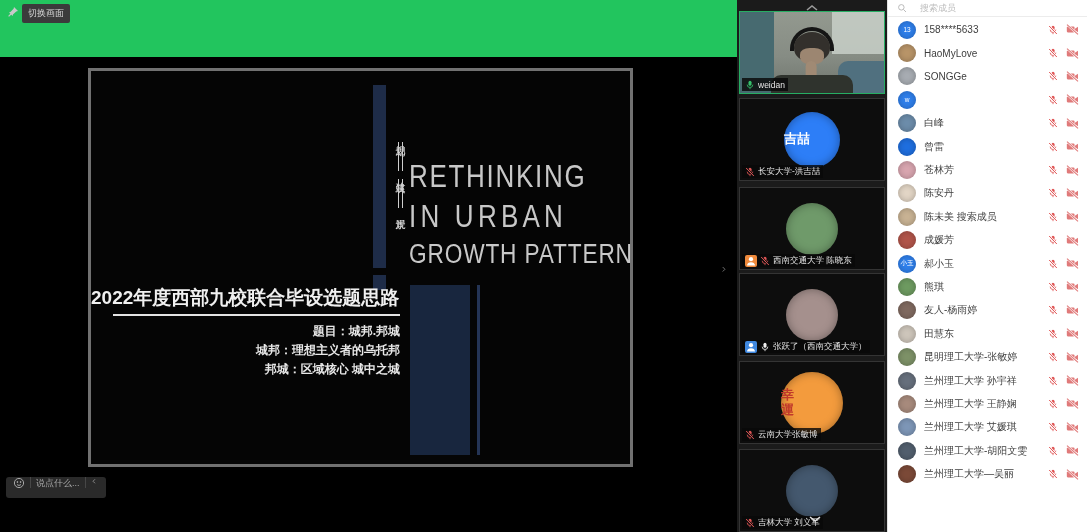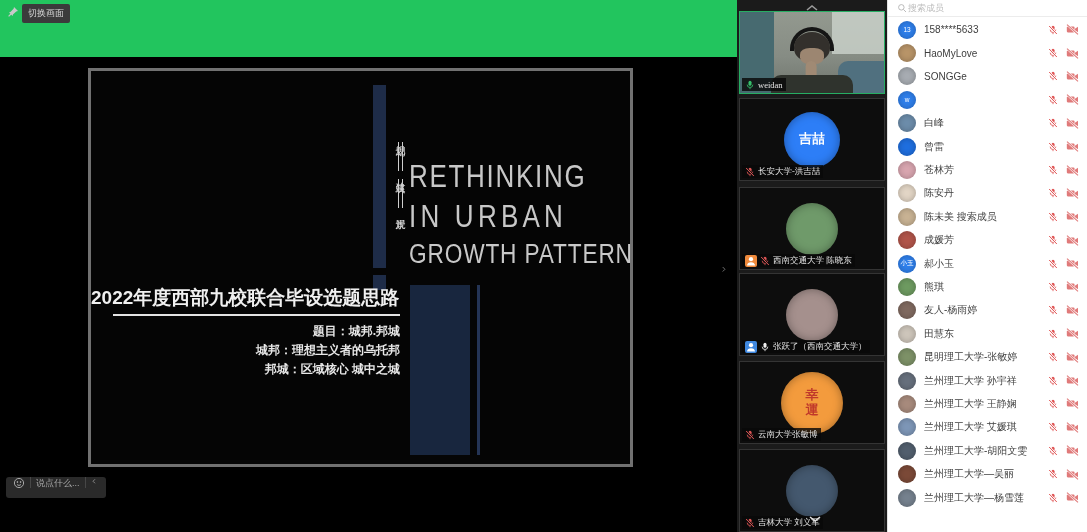--- a/index.html
+++ b/index.html
@@ -46,44 +46,44 @@
 
   
   .sidebar{position:absolute;left:737px;top:0;width:150px;height:532px;background:#1b1b1b;}
   .chev{color:#9a9a9a;position:absolute;width:16px;height:10px;cursor:pointer;}
   .chev svg{display:block;}
   .thumb{position:absolute;left:2px;width:146px;height:83px;background:#0d0d0d;
       border:1px solid #343434;cursor:pointer;overflow:hidden;}
   .thumb-active{top:11px;border:1px solid #27ad63;}
   .t-label{position:absolute;left:2px;bottom:2px;height:13px;background:rgba(8,8,8,.82);
       display:flex;align-items:center;gap:3px;padding:0 3px;max-width:140px;}
-  .t-name{color:#e5e5e5;font-size:8.5px;white-space:nowrap;overflow:hidden;font-family:Liberation Serif, serif;}
+  .t-name{color:#e5e5e5;font-size:8.5px;white-space:nowrap;overflow:hidden;}
   .t-avatar{position:absolute;left:50%;top:50%;transform:translate(-50%,-50%);border-radius:50%;
-      display:flex;align-items:center;justify-content:center;color:#fff;
+      display:flex;align-items:center;justify-content:flex-start;color:#fff;
       box-shadow:inset 0 0 10px rgba(0,0,0,.35);}
   .badge{width:12px;height:12px;border-radius:2px;display:inline-flex;align-items:center;justify-content:center;flex:none;}
   .icn{display:inline-flex;width:10px;height:10px;flex:none;}
   .icn svg,.badge svg,.pin svg{width:100%;height:100%;display:block;}
 
   
   .scene{position:absolute;inset:0;background:linear-gradient(180deg,#93998f 0%,#868c84 55%,#6f756d 100%);}
   .curtain{position:absolute;left:0;top:0;width:34px;height:100%;background:#476a70;}
   .window{position:absolute;right:0;top:0;width:52px;height:42px;background:#ccd3cc;opacity:.8;}
   .blanket{position:absolute;right:0;bottom:0;width:46px;height:32px;background:#50707f;border-radius:10px 0 0 0;}
   .band{position:absolute;left:50%;top:15px;transform:translateX(-50%);width:44px;height:24px;
       border:4px solid #151515;border-bottom:none;border-radius:22px 22px 0 0;}
   .head{position:absolute;left:50%;top:20px;transform:translateX(-50%);width:36px;height:30px;background:#33302c;border-radius:50% 50% 46% 46%;}
   .face{position:absolute;left:50%;top:36px;transform:translateX(-50%);width:24px;height:16px;background:#9c8671;border-radius:40%;}
   .hand{position:absolute;left:50%;top:49px;transform:translateX(-58%);width:11px;height:22px;background:#a08a74;border-radius:6px;}
   .torso{position:absolute;left:50%;bottom:0;transform:translateX(-50%);width:82px;height:18px;background:#2f332d;border-radius:10px 10px 0 0;}
 
   
   .panel{position:absolute;left:887px;top:0;width:200px;height:532px;background:#fff;border-left:1px solid #e2e2e2;}
   .search{position:absolute;left:0;top:0;width:200px;height:17px;display:flex;align-items:center;
-      gap:1px;padding:0 0 0 9px;border-bottom:1px solid #ececec;cursor:text;}
+      gap:13px;padding:0 0 0 9px;border-bottom:1px solid #ececec;cursor:text;}
   .search .ph{color:#bdbdbd;font-size:9px;}
   .rows{position:absolute;left:0;top:18px;width:200px;}
   .p-row{height:23.4px;display:flex;align-items:center;padding:0 6px 0 10px;}
   .p-avatar{width:18px;height:18px;border-radius:50%;flex:none;display:flex;align-items:center;
       justify-content:center;color:#fff;font-size:6.5px;box-shadow:inset 0 0 6px rgba(0,0,0,.25);overflow:hidden;}
   .p-name{margin-left:8px;font-size:10px;color:#3e3e3e;white-space:nowrap;overflow:hidden;flex:1;}
   .p-icons{display:flex;align-items:center;gap:8px;margin-left:6px;margin-right:3px;}
   .p-icons .mic{width:10px;height:10px;}
   .p-icons .cam{width:13px;height:11px;}
 
@@ -766,38 +766,15 @@
       <span class="icn cam">
               <svg viewBox="0 0 14 12">
                 <rect x="0.8" y="2.6" width="8.4" height="6.6" rx="1.2" fill="#e07a7a"></rect>
                 <path d="M9.6 5.2 13 3v6L9.6 6.8z" fill="#e07a7a"></path>
                 <line x1="1" y1="0.6" x2="13" y2="11.4" stroke="#fff" stroke-width="2.4"></line>
                 <line x1="1" y1="0.6" x2="13" y2="11.4" stroke="#e07a7a" stroke-width="1.2"></line>
               </svg>
             </span>
     </span>
   </div>
-        <div class="p-row">
-    <span class="p-avatar" style="background: rgb(118, 130, 143);"></span>
-    <span class="p-name">兰州理工大学—杨雪莲</span>
-    <span class="p-icons">
-      <span class="icn mic">
-              <svg viewBox="0 0 12 12">
-                <rect x="4.2" y="1" width="3.6" height="6" rx="1.8" fill="#e05555"></rect>
-                <path d="M2.6 5.6a3.4 3.4 0 0 0 6.8 0" fill="none" stroke="#e05555" stroke-width="1"></path>
-                <line x1="6" y1="9.2" x2="6" y2="11" stroke="#e05555" stroke-width="1"></line>
-                <line x1="1.4" y1="1.2" x2="10.6" y2="10.8" stroke="#fff" stroke-width="2.6"></line>
-                <line x1="1.4" y1="1.2" x2="10.6" y2="10.8" stroke="#e05555" stroke-width="1.2"></line>
-              </svg>
-            </span>
-      <span class="icn cam">
-              <svg viewBox="0 0 14 12">
-                <rect x="0.8" y="2.6" width="8.4" height="6.6" rx="1.2" fill="#e07a7a"></rect>
-                <path d="M9.6 5.2 13 3v6L9.6 6.8z" fill="#e07a7a"></path>
-                <line x1="1" y1="0.6" x2="13" y2="11.4" stroke="#fff" stroke-width="2.4"></line>
-                <line x1="1" y1="0.6" x2="13" y2="11.4" stroke="#e07a7a" stroke-width="1.2"></line>
-              </svg>
-            </span>
-    </span>
-  </div>
       </div>
   </div>
 </div>
 
 </body></html>

